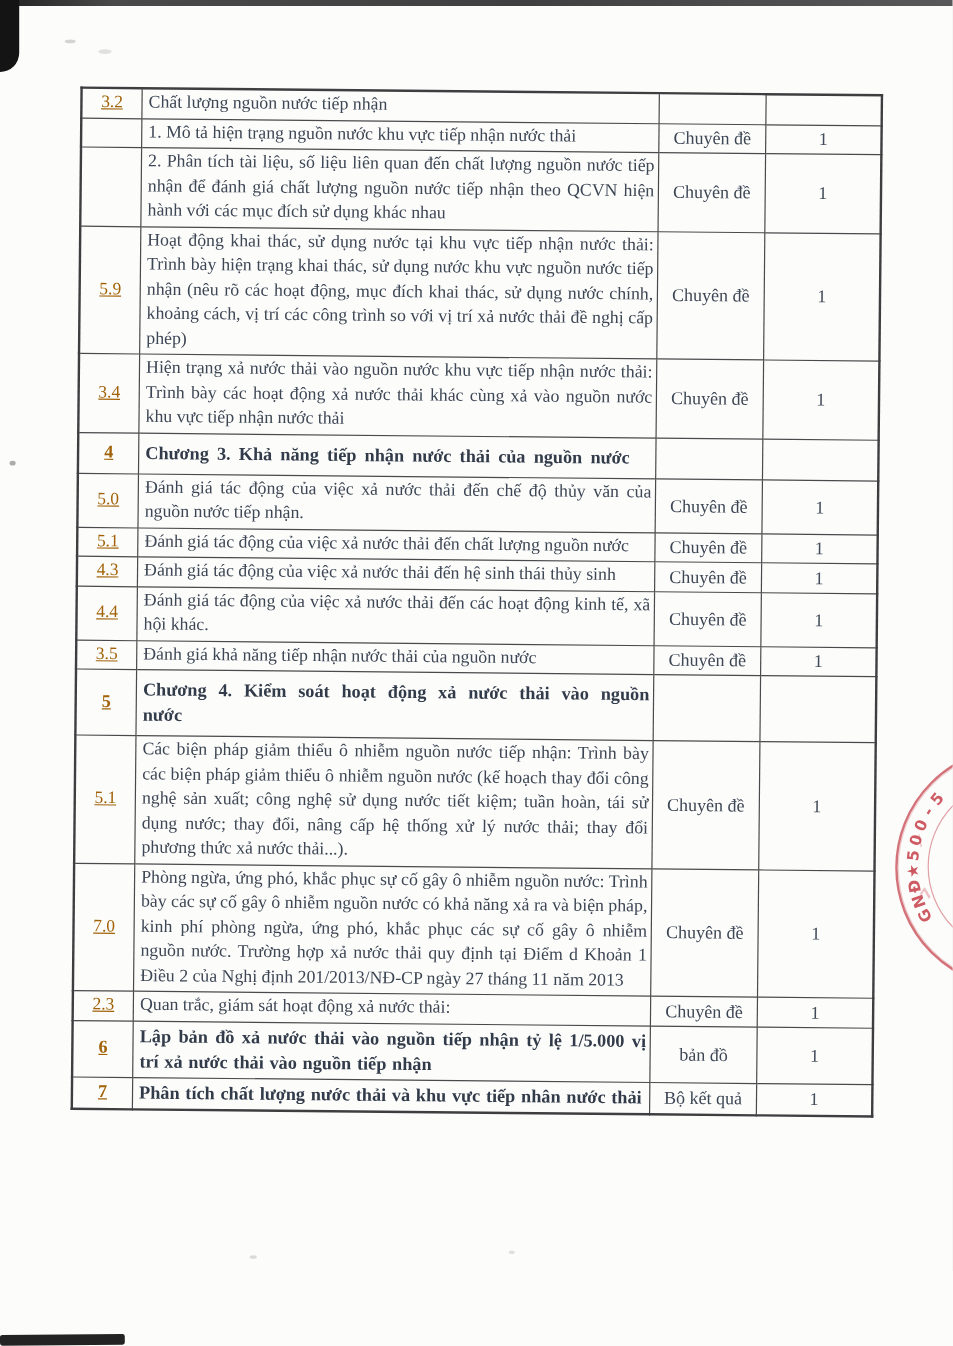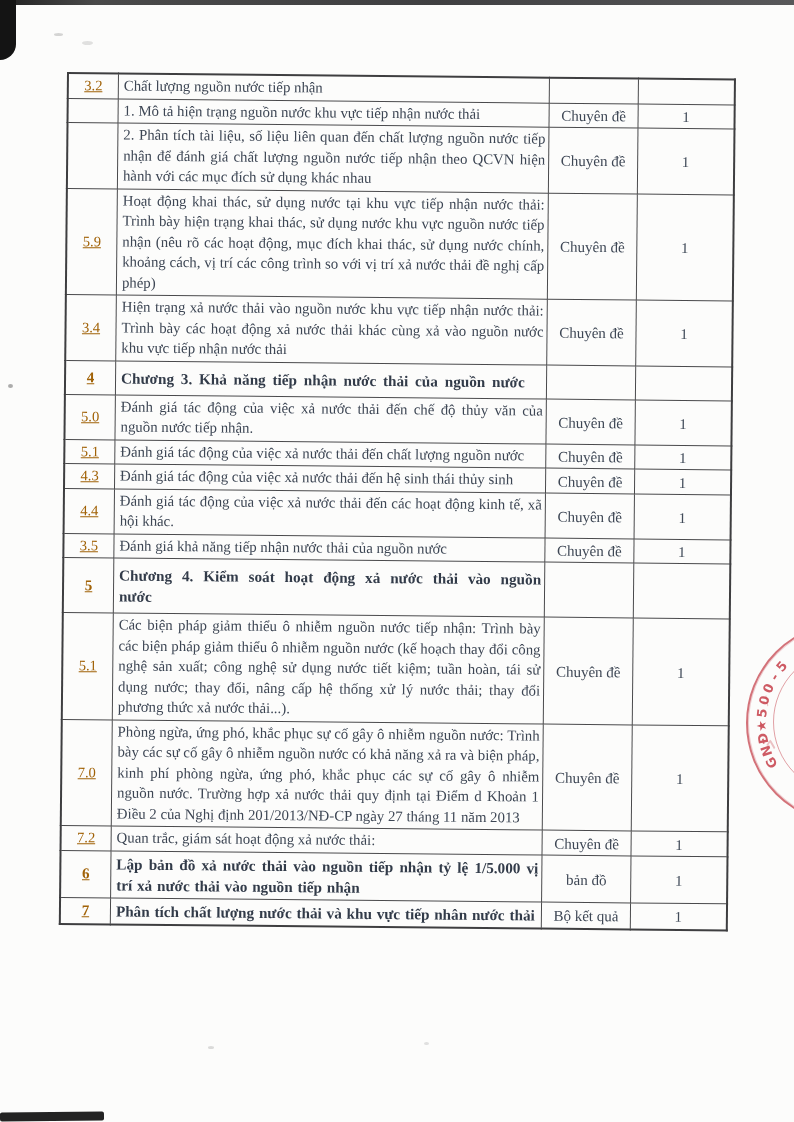--- a/index.html
+++ b/index.html
@@ -146,21 +146,21 @@
       <td class="c-type">Chuyên đề</td>
       <td class="c-qty">1</td>
     </tr>
         <tr>
       <td class="c-num">7.0</td>
       <td class="c-desc">Phòng ngừa, ứng phó, khắc phục sự cố gây ô nhiễm nguồn nước: Trình bày các sự cố gây ô nhiễm nguồn nước có khả năng xả ra và biện pháp, kinh phí phòng ngừa, ứng phó, khắc phục các sự cố gây ô nhiễm nguồn nước. Trường hợp xả nước thải quy định tại Điểm d Khoản 1 Điều 2 của Nghị định 201/2013/NĐ-CP ngày 27 tháng 11 năm 2013</td>
       <td class="c-type">Chuyên đề</td>
       <td class="c-qty">1</td>
     </tr>
         <tr>
-      <td class="c-num">7.2</td>
+      <td class="c-num">2.3</td>
       <td class="c-desc">Quan trắc, giám sát hoạt động xả nước thải:</td>
       <td class="c-type">Chuyên đề</td>
       <td class="c-qty">1</td>
     </tr>
         <tr class="bold">
       <td class="c-num">6</td>
       <td class="c-desc">Lập bản đồ xả nước thải vào nguồn tiếp nhận tỷ lệ 1/5.000 vị trí xả nước thải vào nguồn tiếp nhận</td>
       <td class="c-type">bản đồ</td>
       <td class="c-qty">1</td>
     </tr>

